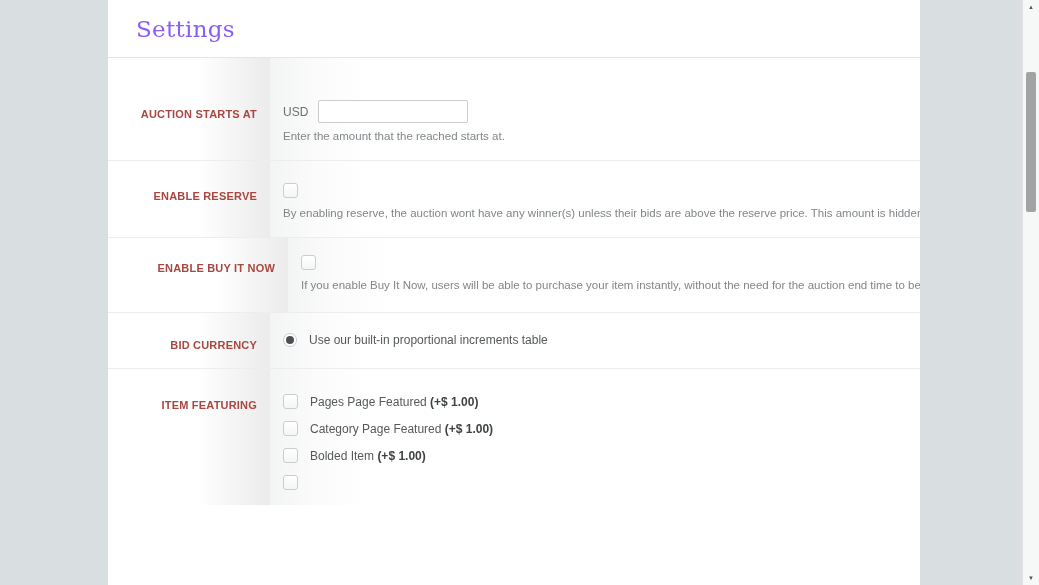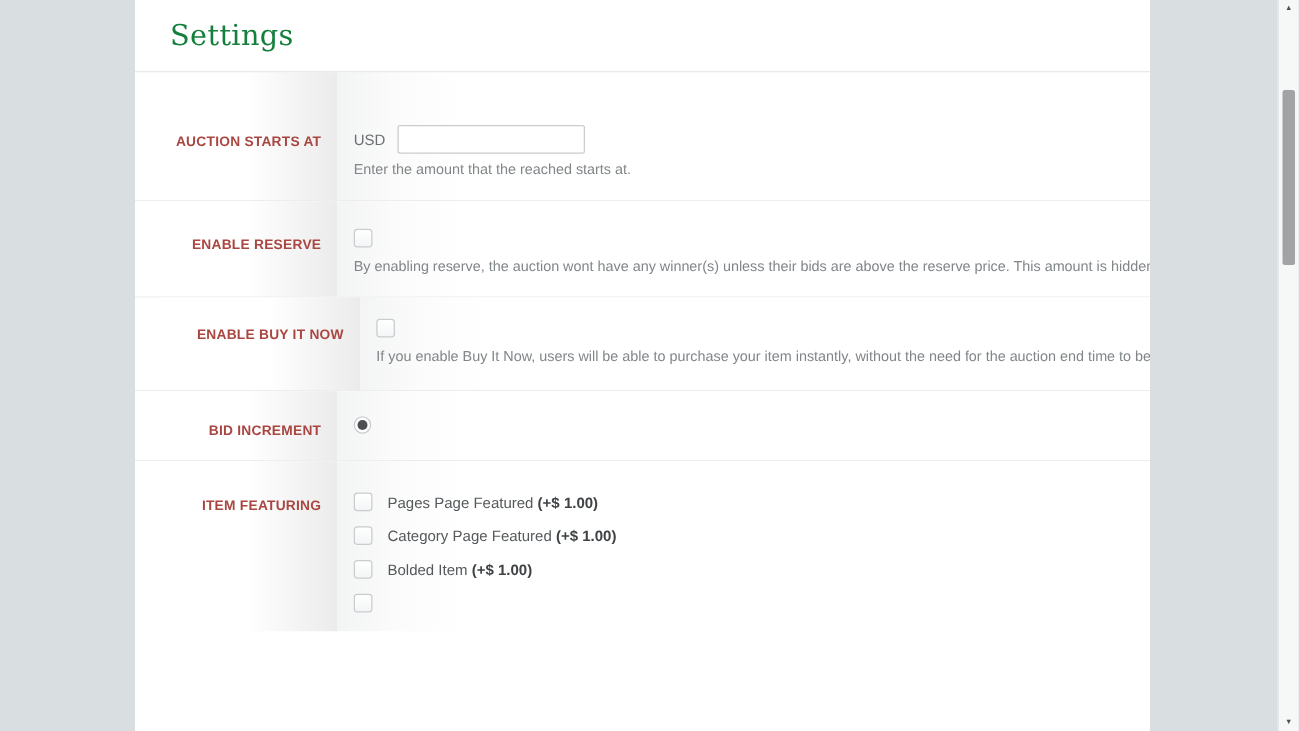--- a/index.html
+++ b/index.html
@@ -12,21 +12,21 @@
   .card {
     position:absolute; left:108px; top:0; width:812px; height:585px;
     background:#ffffff; overflow:hidden;
   }
   .card-header {
     height:58px; background:#ffffff; border-bottom:1px solid #e4e4e4;
     padding-left:28px; display:flex; align-items:center;
   }
   .page-title {
     font-family:"DejaVu Serif", serif;
-    font-size:23px; font-weight:400; color:#15803d; letter-spacing:0.3px;
+    font-size:23px; font-weight:400; color:#8b5cf6; letter-spacing:0.3px;
   }
   .form-row { display:flex; border-bottom:1px solid #ededed; }
   .label-cell {
     width:162px; flex:0 0 162px; text-align:right; padding-right:13px;
     background:linear-gradient(to right,#ffffff 0%,#ffffff 55%,#ebebeb 100%);
   }
   .field-label {
     font-size:11px; font-weight:bold; color:#a94641; letter-spacing:0.2px;
   }
   .control-cell {
@@ -139,27 +139,28 @@
       <span class="field-label">ENABLE BUY IT NOW</span>
     </div>
     <div class="control-cell">
       <span class="checkbox"></span>
       <div class="help-text" style="margin-top:5px;">If you enable Buy It Now, users will be able to purchase your item instantly, without the need for the auction end time to be reached.</div>
     </div>
   </div>
 
   <div class="form-row row-bid">
     <div class="label-cell">
-      <span class="field-label">BID INCREMENT</span>
+      <span class="field-label">BID CURRENCY</span>
     </div>
     <div class="control-cell">
       <div class="inline-option">
         <span class="radio">
             <span class="dot"></span>
           </span>
+        <span class="option-label">Use our built-in proportional increments table</span>
       </div>
     </div>
   </div>
 
   <div class="form-row row-featuring">
     <div class="label-cell">
       <span class="field-label">ITEM FEATURING</span>
     </div>
     <div class="control-cell">
       <div class="feat-item">

